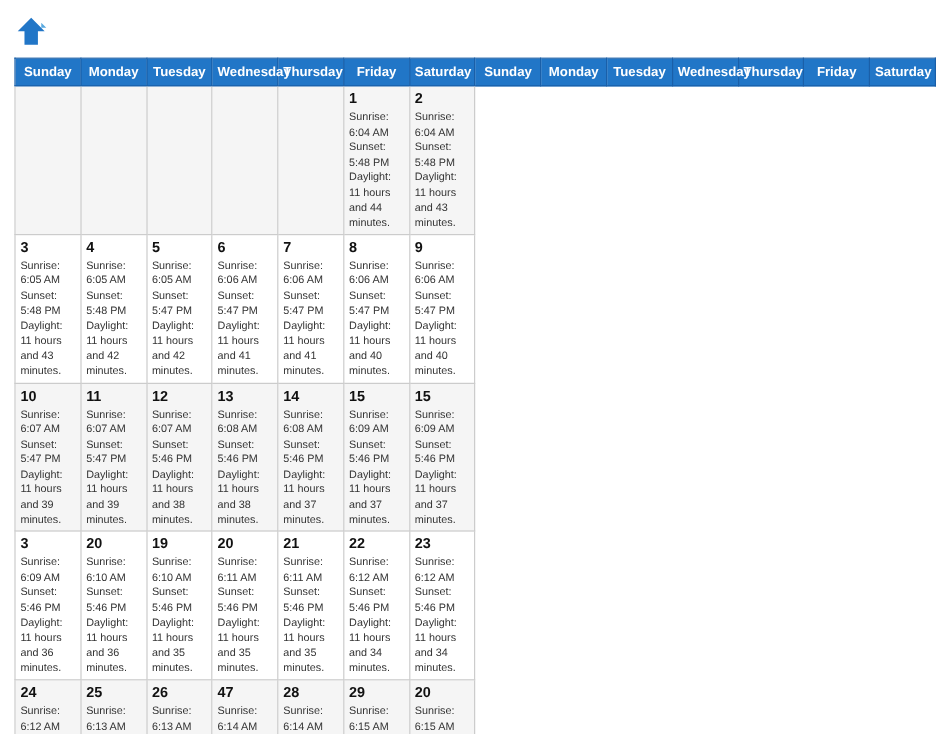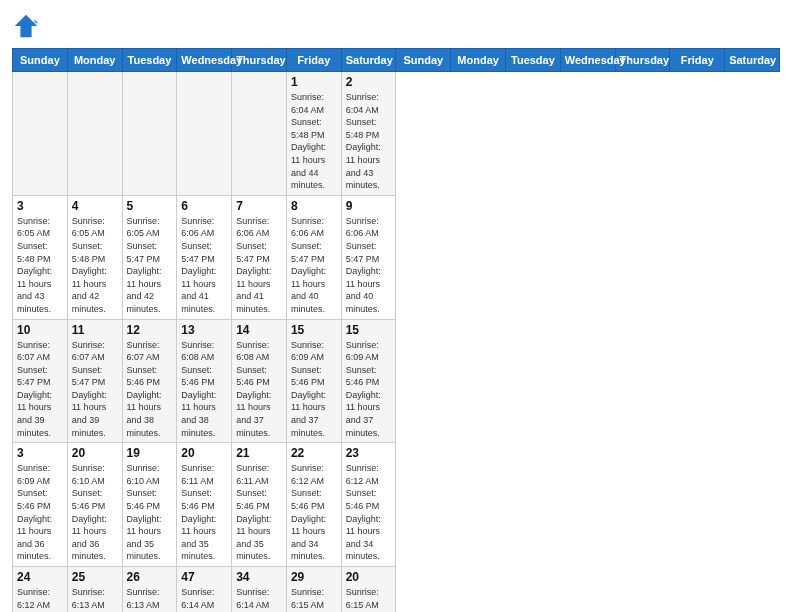--- a/index.html
+++ b/index.html
@@ -326,21 +326,21 @@
 and 33 minutes.</div>
         </td>
         <td>
           <span class="day-num">47</span>
           <div class="day-info" style="white-space: pre-line;">Sunrise: 6:14 AM
 Sunset: 5:47 PM
 Daylight: 11 hours
 and 33 minutes.</div>
         </td>
         <td>
-          <span class="day-num">34</span>
+          <span class="day-num">28</span>
           <div class="day-info" style="white-space: pre-line;">Sunrise: 6:14 AM
 Sunset: 5:47 PM
 Daylight: 11 hours
 and 32 minutes.</div>
         </td>
         <td>
           <span class="day-num">29</span>
           <div class="day-info" style="white-space: pre-line;">Sunrise: 6:15 AM
 Sunset: 5:47 PM
 Daylight: 11 hours

